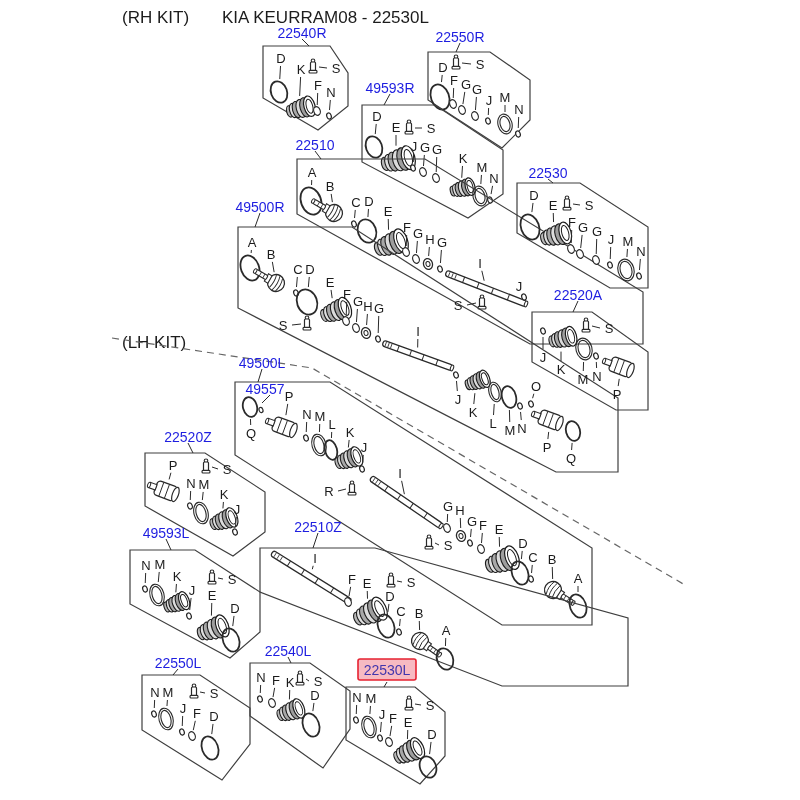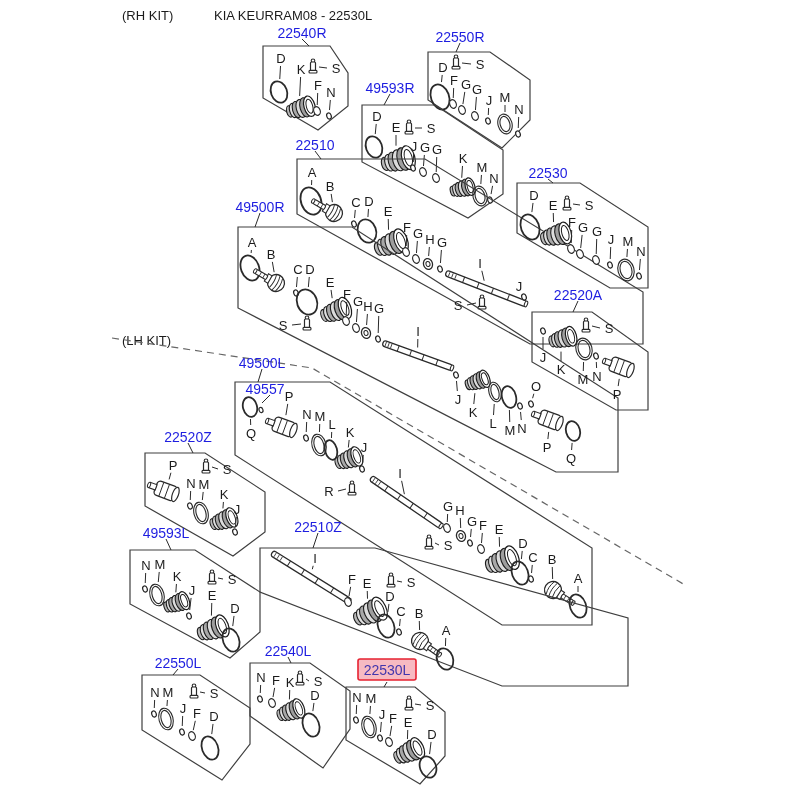--- a/index.html
+++ b/index.html
@@ -1,33 +1,33 @@
 <!DOCTYPE html>
 <html><head>
 <meta charset="utf-8">
 <style>
   html,body{margin:0;padding:0;background:#fff;}
   .canvas{position:relative;width:800px;height:800px;background:#ffffff;overflow:hidden;
           font-family:"Liberation Sans",sans-serif;}
-  .hdr{position:absolute;font-size:13px;color:#1c1c1c;white-space:nowrap;text-align:center;}
+  .hdr{position:absolute;font-size:17px;color:#1c1c1c;white-space:nowrap;text-align:center;}
   svg{position:absolute;left:0;top:0;}
   svg text{font-family:"Liberation Sans",sans-serif;}
   .part-letter{font-size:13px;fill:#1b1b1b;}
   .kit-label{font-size:14px;fill:#1e1ee0;cursor:pointer;}
   .kit-label-hl{font-size:14px;fill:#4236ad;cursor:pointer;}
   .box{fill:none;stroke:#3f3f3f;stroke-width:1.2;}
   .ld{stroke:#2a2a2a;stroke-width:1;}
   .divider{fill:none;stroke:#666;stroke-width:1.2;stroke-dasharray:7 5;}
 </style>
 </head>
 <body>
 
 <div class="canvas">
   <div class="hdr" style="left:122px;top:8px;">(RH KIT)</div>
-  <div class="hdr" style="left:214px;top:8px;">KIA KEURRAM08 - 22530L</div>
+  <div class="hdr" style="left:222px;top:8px;">KIA KEURRAM08 - 22530L</div>
   <div class="hdr" style="left:122px;top:333px;">(LH KIT)</div>
   <svg id="diagram" width="800" height="800" viewBox="0 0 800 800">
       <polyline points="112,338 312,368 685,585" class="divider"></polyline>
       <polygon points="263,46 330,46 348,73 348,106 318,130 263,98" class="box"></polygon>
       <line x1="302" y1="39" x2="309" y2="46" class="ld"></line>
       <text x="302" y="33" text-anchor="middle" dominant-baseline="central" class="kit-label">22540R</text>
       <g transform="rotate(-20 279 92)">
         <ellipse cx="279" cy="92" rx="8" ry="11" fill="none" stroke="#2a2a2a" stroke-width="1.8"></ellipse>
       </g>
       <line x1="280.53022382438826" y1="65.98619498539996" x2="279.7633862853691" y2="79.02243314872506" class="ld"></line>

